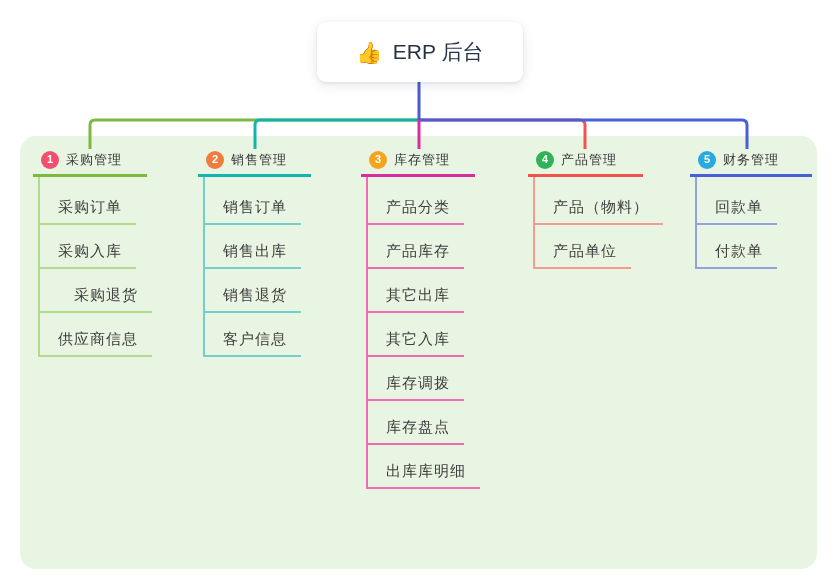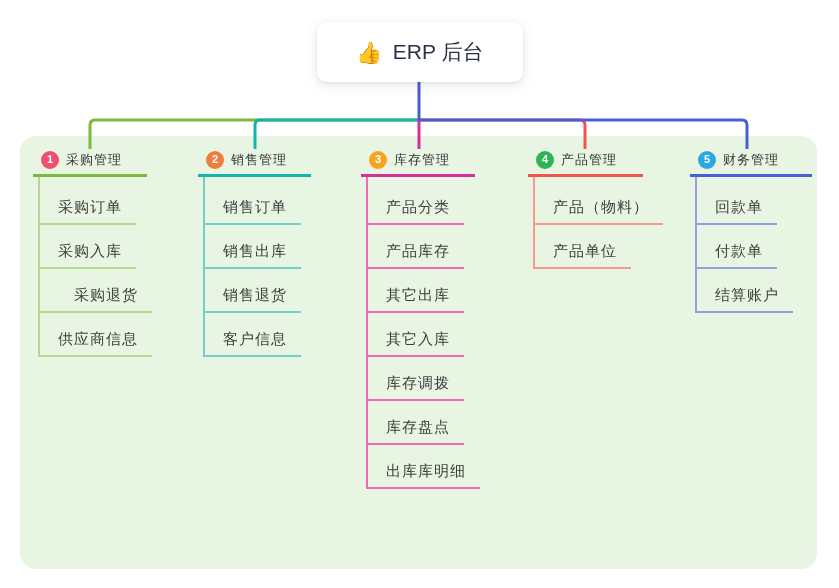--- a/index.html
+++ b/index.html
@@ -137,23 +137,20 @@
           <span class="badge" style="background: rgb(41, 169, 225);">5</span>
           <span class="branch-label">财务管理</span>
         </div>
         <div class="children" style="border-left-color: rgb(147, 162, 222);">
           <div class="child">
             <span class="child-label" style="border-bottom-color: rgb(147, 162, 222);">回款单</span>
           </div>
           <div class="child">
             <span class="child-label" style="border-bottom-color: rgb(147, 162, 222); text-align: center;">付款单</span>
           </div>
-          <div class="child">
-            <span class="child-label" style="border-bottom-color: rgb(147, 162, 222);">结算账户</span>
-          </div>
         </div>
       </div>
     </div>
   <div class="root-node">
     <span class="thumb">👍</span>
     <span>ERP 后台</span>
   </div>
 </div>
 
 </body></html>

